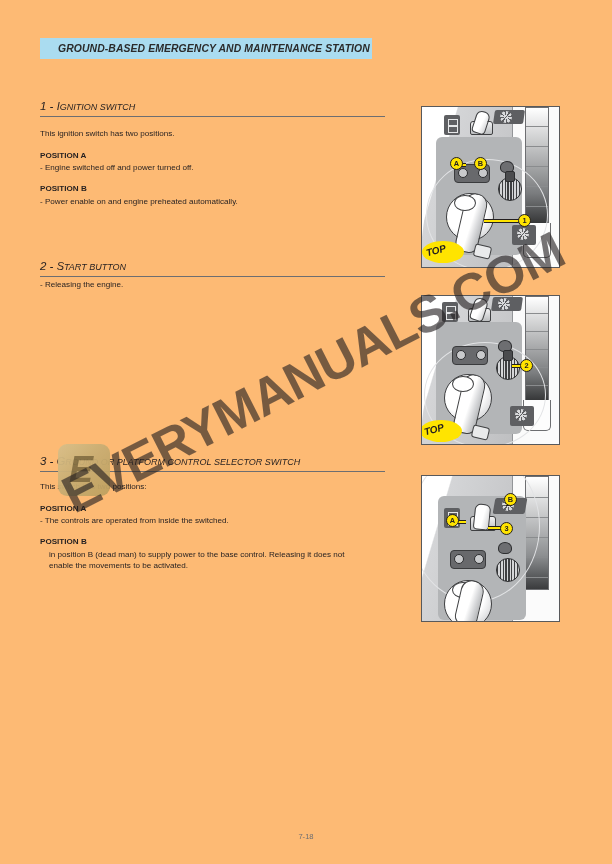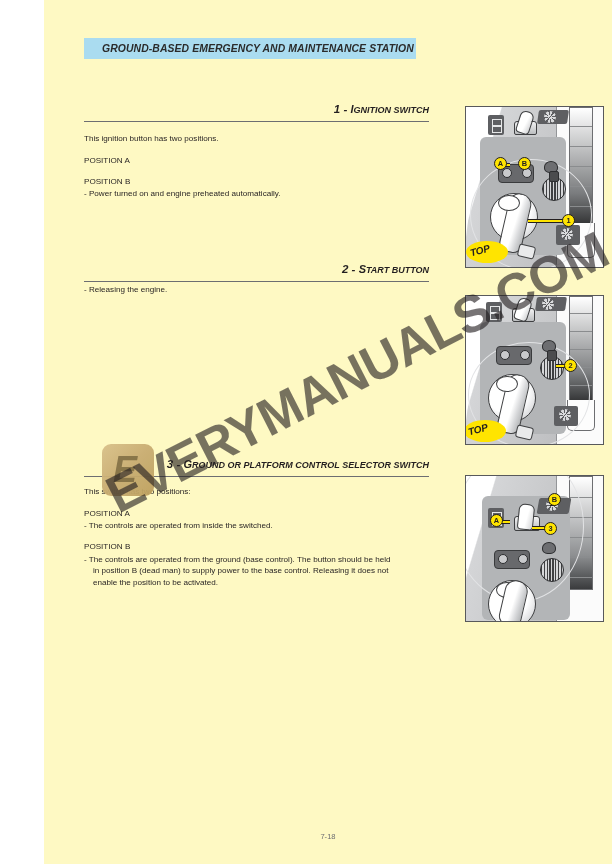--- a/index.html
+++ b/index.html
@@ -12,22 +12,21 @@
     height: 864px;
     position: relative;
     overflow: hidden;
     font-family: "Liberation Sans", sans-serif;
     color: #231f20;
   }
 
   .page {
     position: absolute;
     inset: 0;
-    background: #fef9c3;
-    margin-left: 44px;
+    background: #fdba74;
   }
 
   
   .title-bar {
     position: absolute;
     left: 40px;
     top: 38px;
     width: 332px;
     height: 21px;
     background: #aadcf0;
@@ -50,25 +49,24 @@
     left: 40px;
     width: 345px;
   }
   .sec-1 { top: 100px; }
   .sec-2 { top: 260px; }
   .sec-3 { top: 455px; }
 
   .sec-heading {
     font-size: 11px;
     font-style: italic;
-    font-weight: bold;
+    font-weight: normal;
     color: #231f20;
     white-space: nowrap;
-    line-height: 18px;
-    text-align: right;
+    line-height: 13px;
   }
   .sec-heading .num { font-size: 11.5px; }
   .sec-heading .cap { font-size: 11px; }
   .sec-heading .sc {
     font-size: 9px;
     text-transform: uppercase;
   }
   .sec-rule {
     margin-top: 2px;
     height: 1px;
@@ -78,21 +76,21 @@
 
   .body-text {
     font-size: 8.1px;
     line-height: 11.5px;
     color: #231f20;
     margin-top: 11px;
   }
   .body-text.tight { margin-top: 9px; }
   .lbl {
     font-size: 8.1px;
-    font-weight: normal;
+    font-weight: bold;
     color: #231f20;
     margin-top: 10px;
     line-height: 11px;
   }
   .bullet {
     font-size: 8.1px;
     line-height: 11.4px;
     color: #231f20;
     margin-top: 1.5px;
   }
@@ -407,25 +405,28 @@
 
   <div class="title-bar">
     <div class="title-bar-text">GROUND-BASED EMERGENCY AND MAINTENANCE STATION</div>
   </div>
 
   <div class="section sec-1">
     <div class="sec-heading">
       <span class="num">1</span><span class="num"> - </span><span class="cap">I</span><span class="sc">GNITION SWITCH</span>
     </div>
     <div class="sec-rule"></div>
-    <div class="body-text">This ignition button has two positions.</div>
+    <div class="body-text">This ignition switch has two positions.</div>
     <div class="lbl">POSITION A</div>
+    <div class="bullet">
+        <span class="hang">- Engine switched off and power turned off.</span>
+      </div>
     <div class="lbl">POSITION B</div>
     <div class="bullet">
-        <span class="hang">- Power turned on and engine preheated automatically.</span>
+        <span class="hang">- Power enable on and engine preheated automatically.</span>
       </div>
   </div>
 
   <div class="section sec-2">
     <div class="sec-heading">
       <span class="num">2</span><span class="num"> - </span><span class="cap">S</span><span class="sc">TART BUTTON</span>
     </div>
     <div class="sec-rule"></div>
     <div class="bullet">
         <span class="hang">- Releasing the engine.</span>
@@ -437,23 +438,22 @@
       <span class="num">3</span><span class="num"> - </span><span class="cap">G</span><span class="sc">ROUND OR PLATFORM CONTROL SELECTOR SWITCH</span>
     </div>
     <div class="sec-rule"></div>
     <div class="body-text tight">This switch has two positions:</div>
     <div class="lbl">POSITION A</div>
     <div class="bullet">
         <span class="hang">- The controls are operated from inside the switched.</span>
       </div>
     <div class="lbl">POSITION B</div>
     <div class="bullet">
-      <span class="hang">- The controls are operated from the ground (base control). The button should be held</span>
       <span class="cont">in position B (dead man) to supply power to the base control. Releasing it does not</span>
-      <span class="cont">enable the position to be activated.</span>
+      <span class="cont">enable the movements to be activated.</span>
     </div>
   </div>
 
   <div class="illus illus-1">
     <div class="chassis">
       <div class="body-slab"></div>
       <div class="mast">
         <div class="mast-inner">
           <div class="rung" style="top:18px"></div>
           <div class="rung" style="top:38px"></div>

